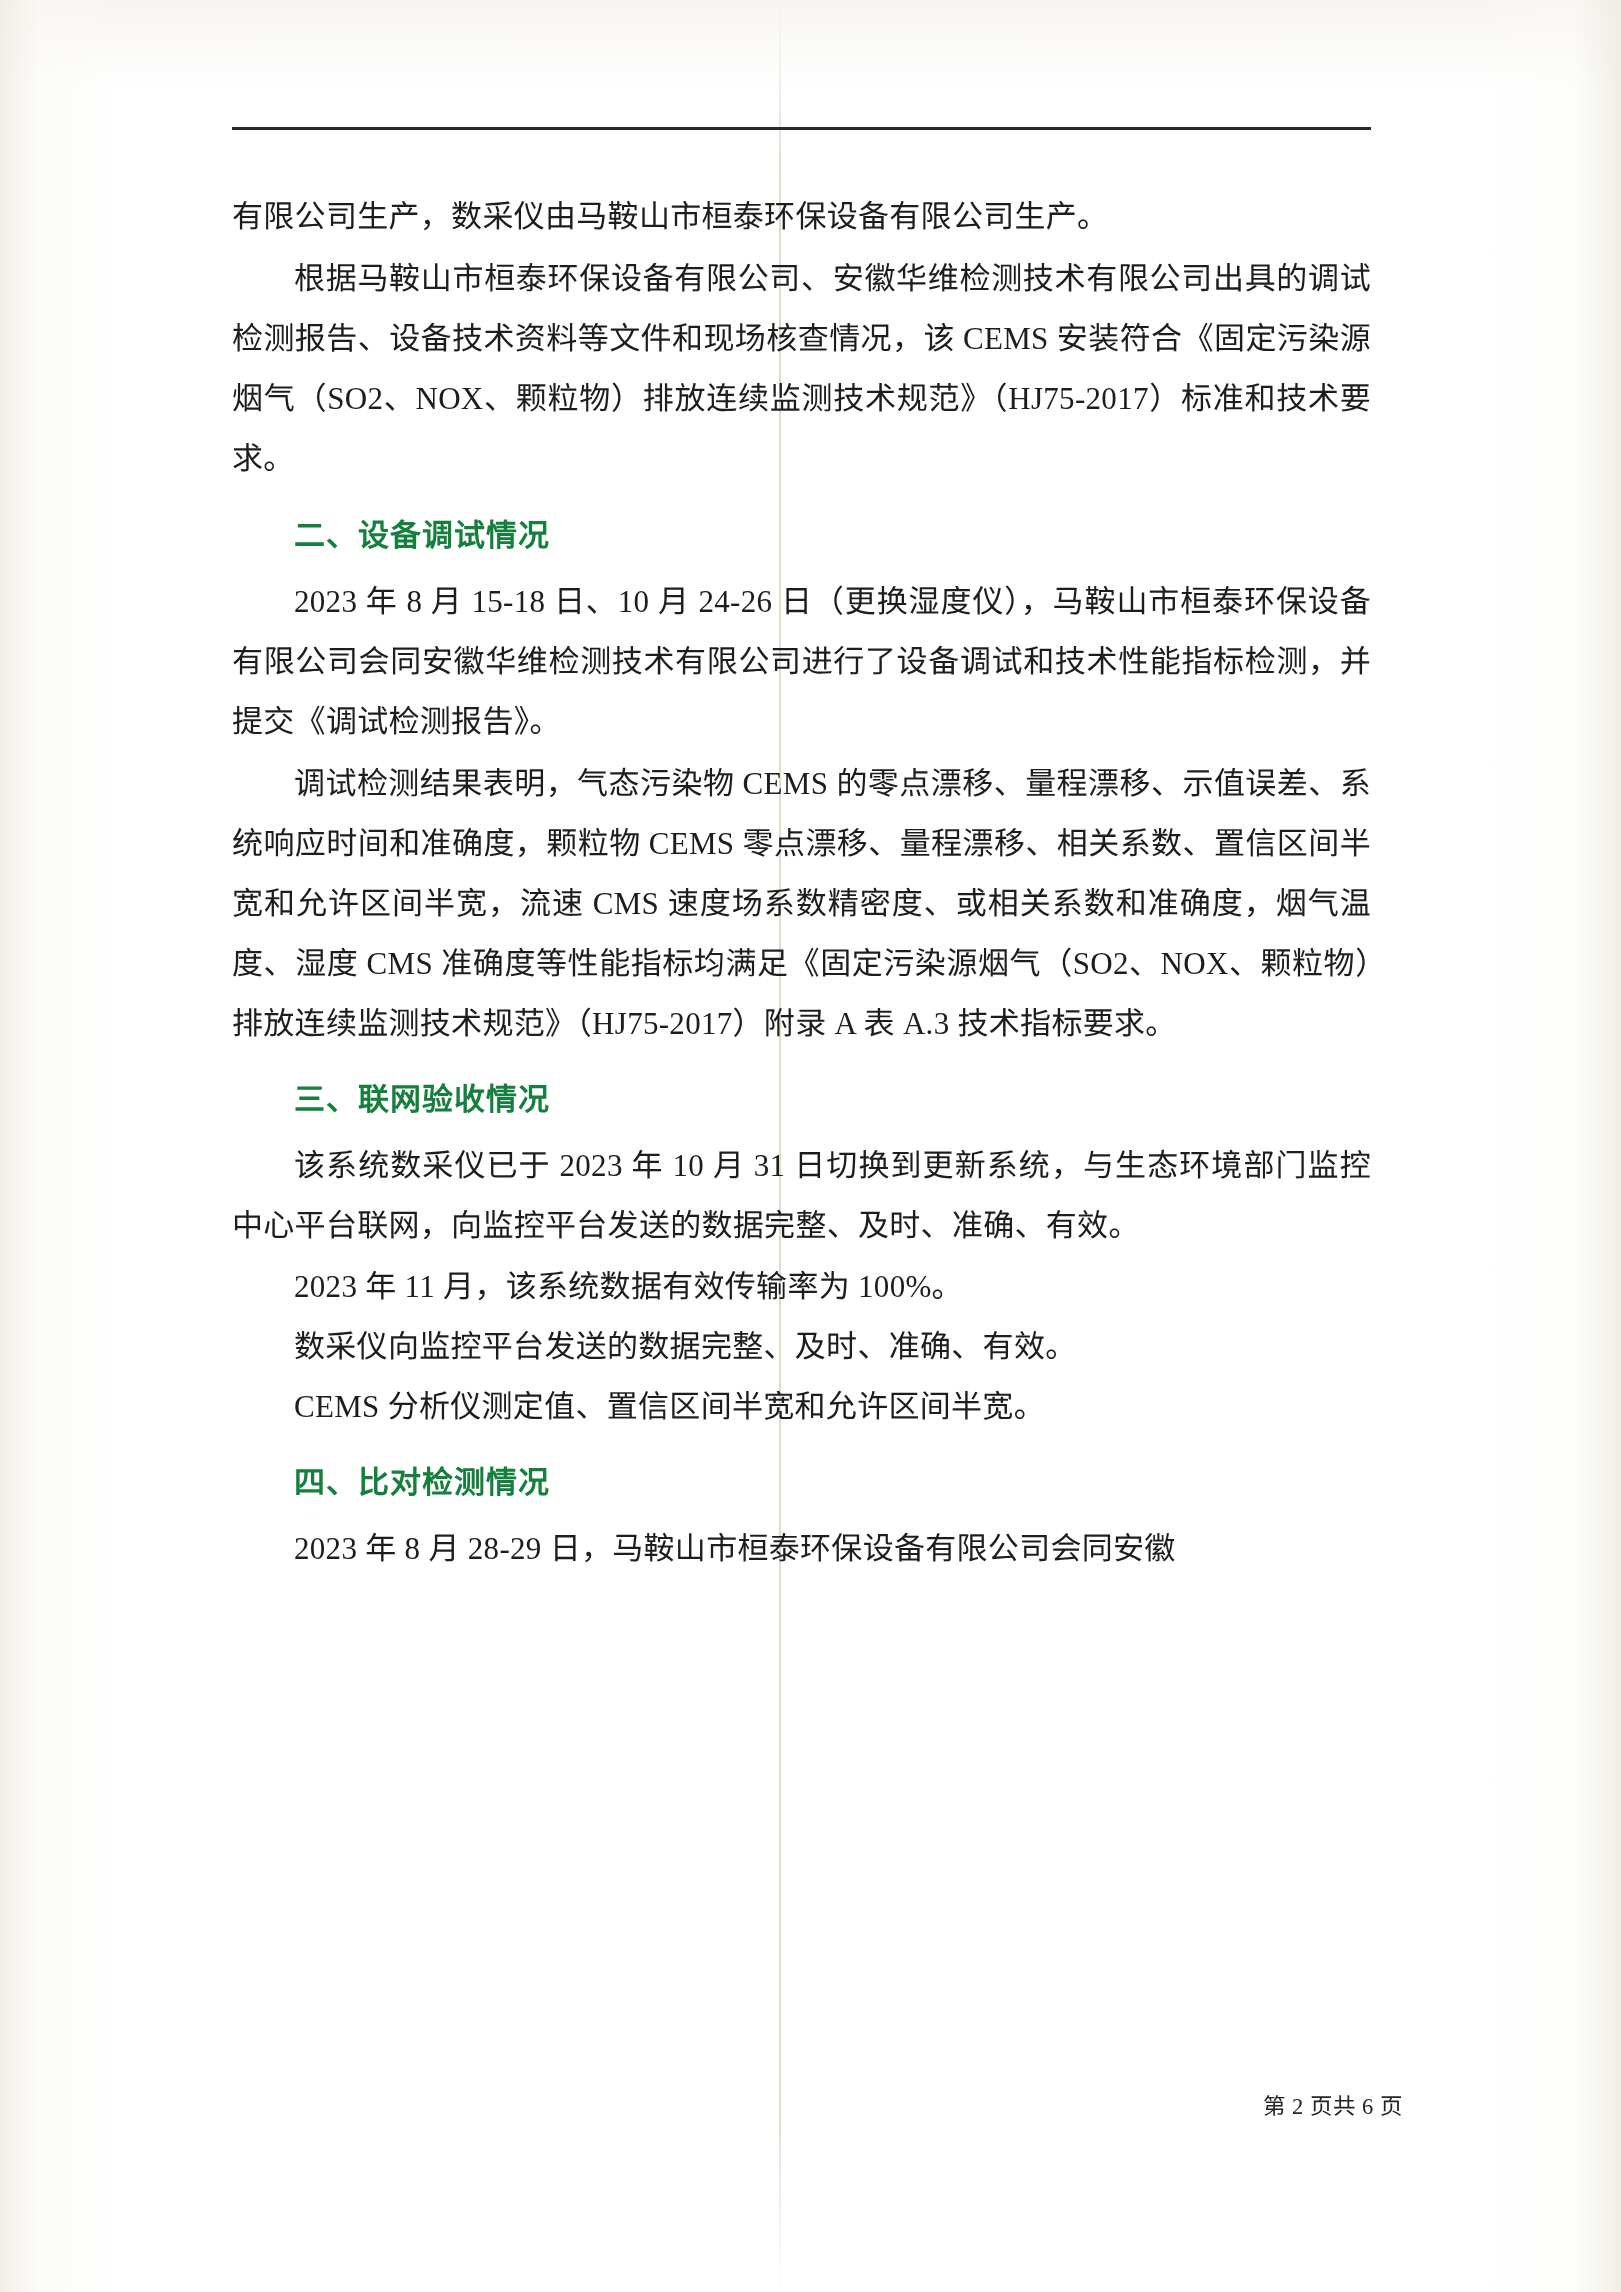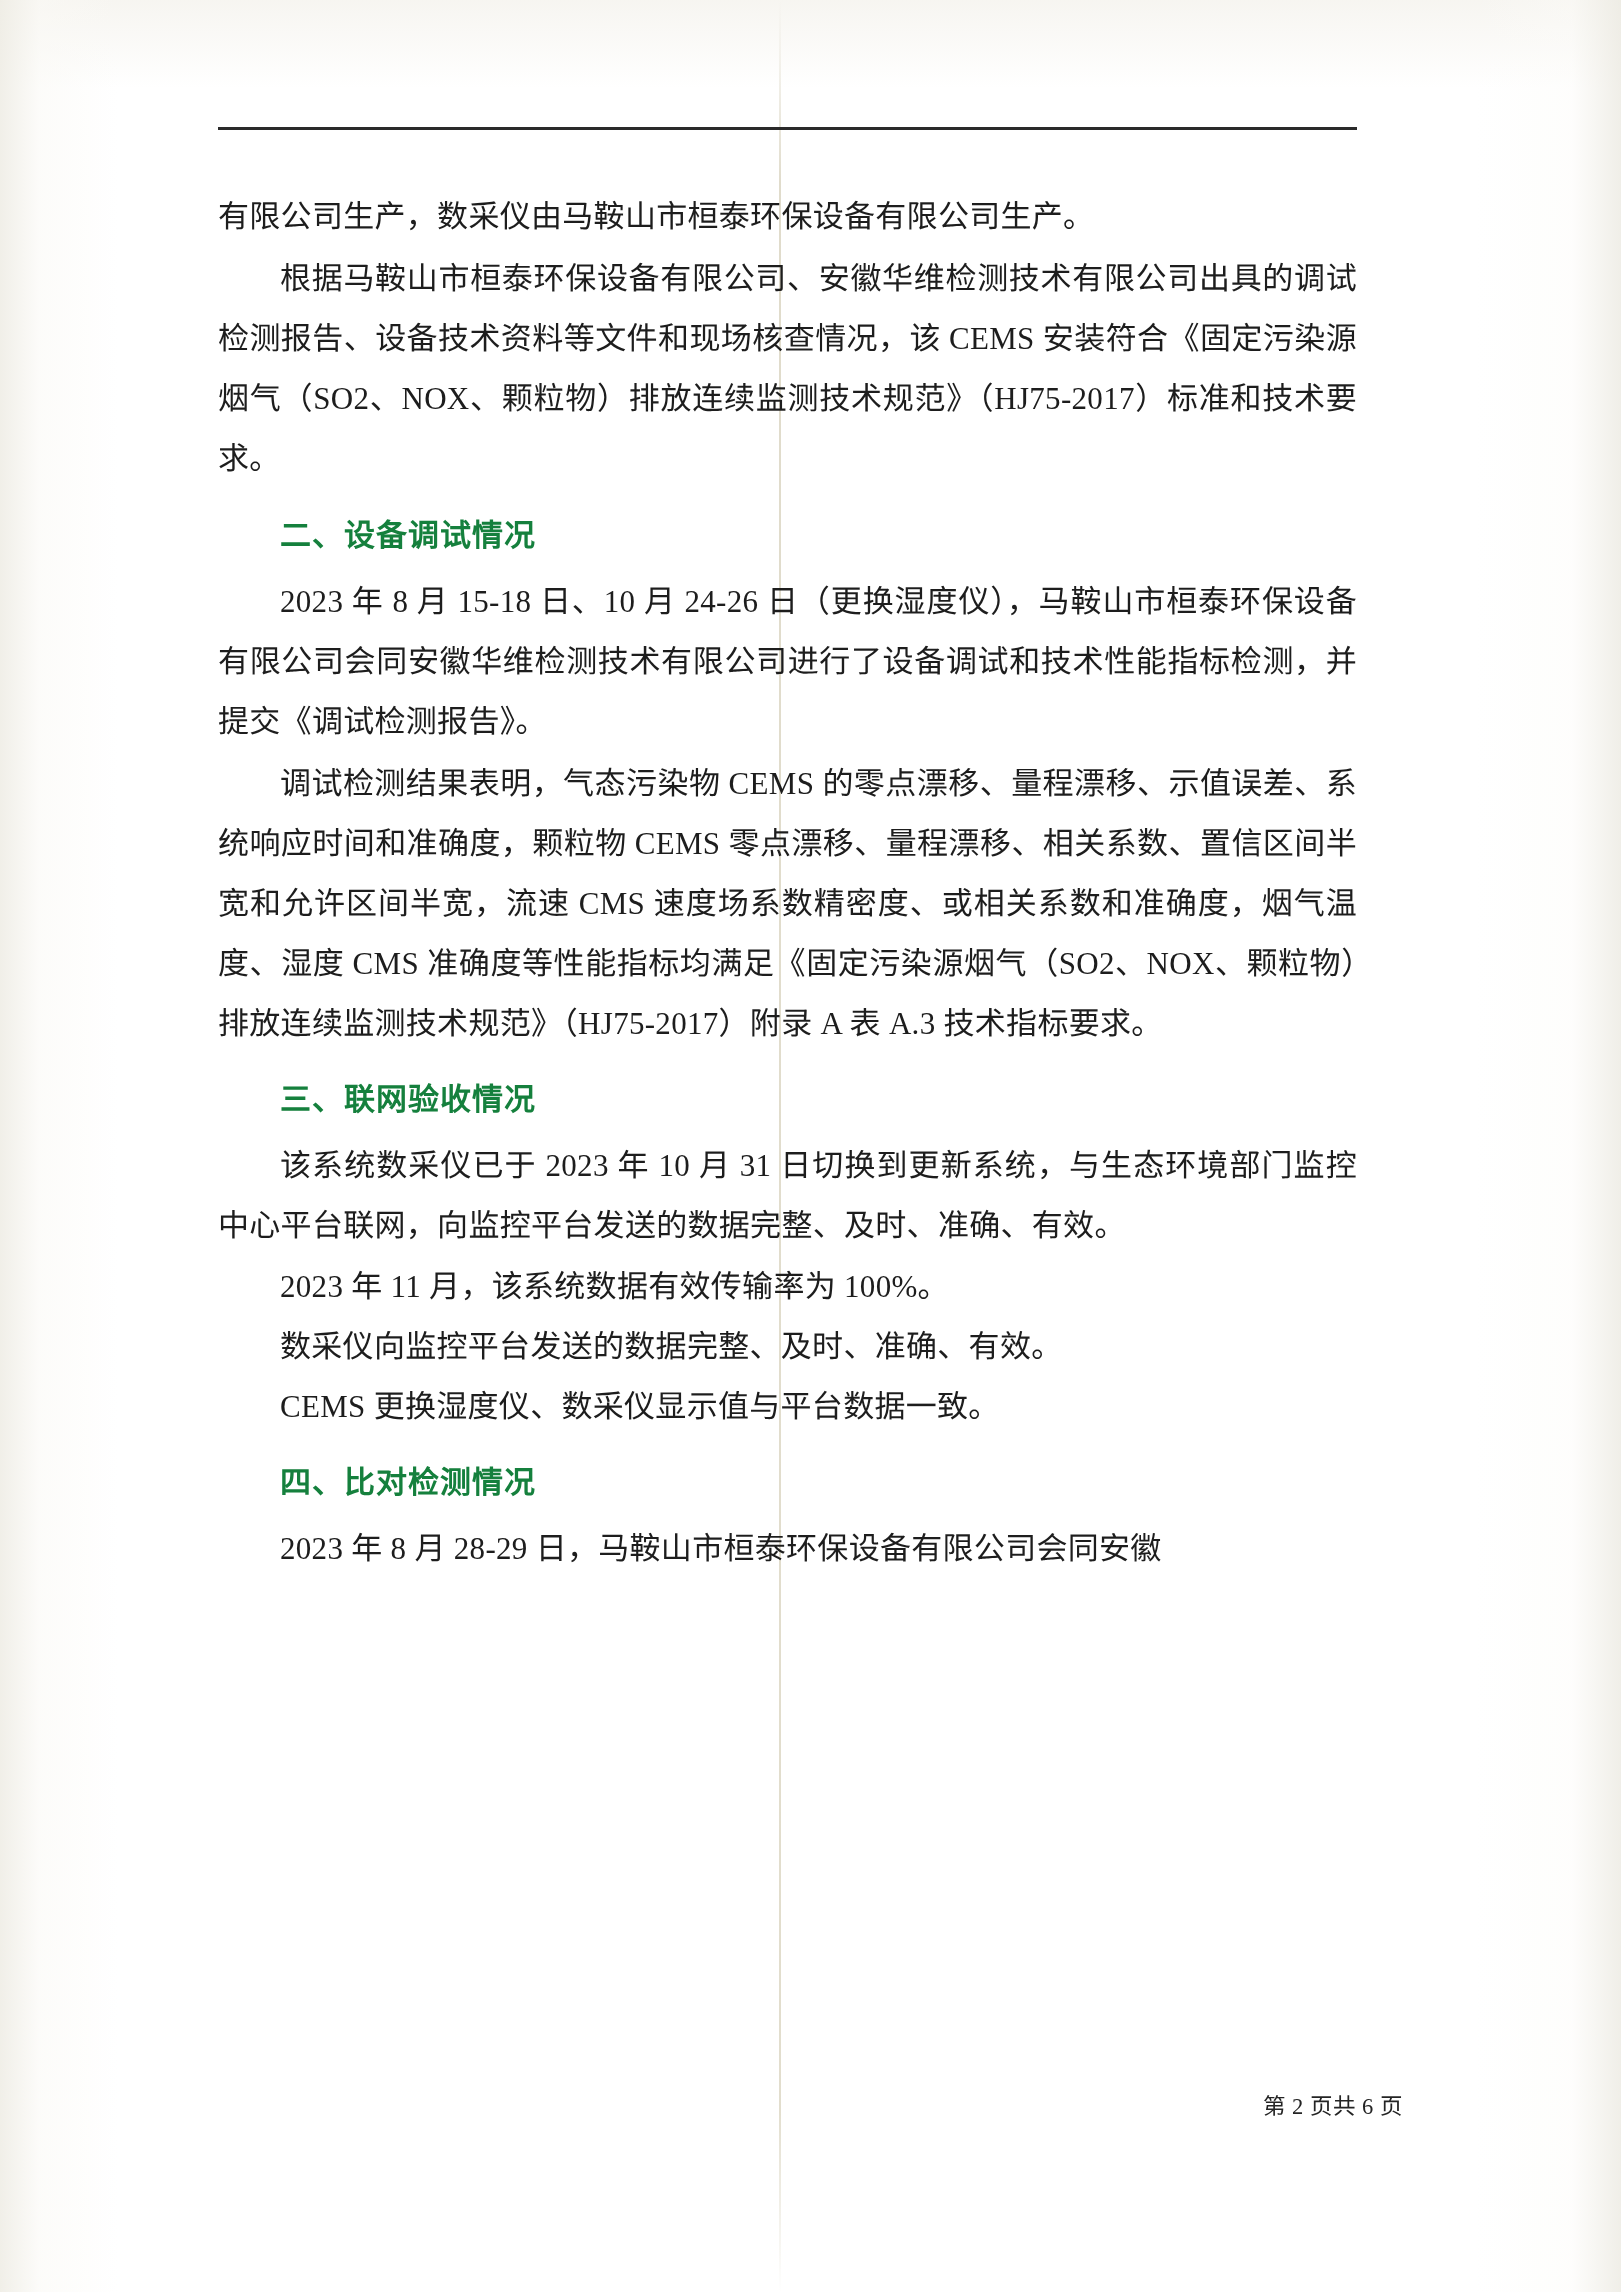--- a/index.html
+++ b/index.html
@@ -28,21 +28,21 @@
   }
   .fold-line {
     position: absolute;
     top: 0;
     bottom: 0;
     width: 2px;
     background: linear-gradient(180deg, rgba(225,221,206,0.0) 0%, rgba(221,216,198,0.9) 8%, rgba(223,218,200,0.9) 92%, rgba(225,221,206,0.0) 100%);
   }
   .content {
     position: absolute;
-    left: 218px;
+    left: 232px;
     top: 127px;
     width: 1139px;
   }
   .rule {
     height: 2.9px;
     background: #2a2a2a;
     width: 100%;
     margin-bottom: 57px;
   }
   .para {
@@ -98,21 +98,21 @@
     <p class="para indent">调试检测结果表明，气态污染物 CEMS 的零点漂移、量程漂移、示值误差、系统响应时间和准确度，颗粒物 CEMS 零点漂移、量程漂移、相关系数、置信区间半宽和允许区间半宽，流速 CMS 速度场系数精密度、或相关系数和准确度，烟气温度、湿度 CMS 准确度等性能指标均满足《固定污染源烟气（SO2、NOX、颗粒物）排放连续监测技术规范》（HJ75-2017）附录 A 表 A.3 技术指标要求。</p>
 
     <h2 class="heading">三、联网验收情况</h2>
 
     <p class="para indent">该系统数采仪已于 2023 年 10 月 31 日切换到更新系统，与生态环境部门监控中心平台联网，向监控平台发送的数据完整、及时、准确、有效。</p>
 
     <p class="para indent tight">2023 年 11 月，该系统数据有效传输率为 100%。</p>
 
     <p class="para indent tight">数采仪向监控平台发送的数据完整、及时、准确、有效。</p>
 
-    <p class="para indent tight">CEMS 更换湿度仪、数采仪显示值与平台数据一致。</p>
+    <p class="para indent tight">CEMS 分析仪测定值、置信区间半宽和允许区间半宽。</p>
 
     <h2 class="heading">四、比对检测情况</h2>
 
     <p class="para indent">2023 年 8 月 28-29 日，马鞍山市桓泰环保设备有限公司会同安徽</p>
   </div>
 
   <div class="footer">第 2 页共 6 页</div>
 </div>
 
 

